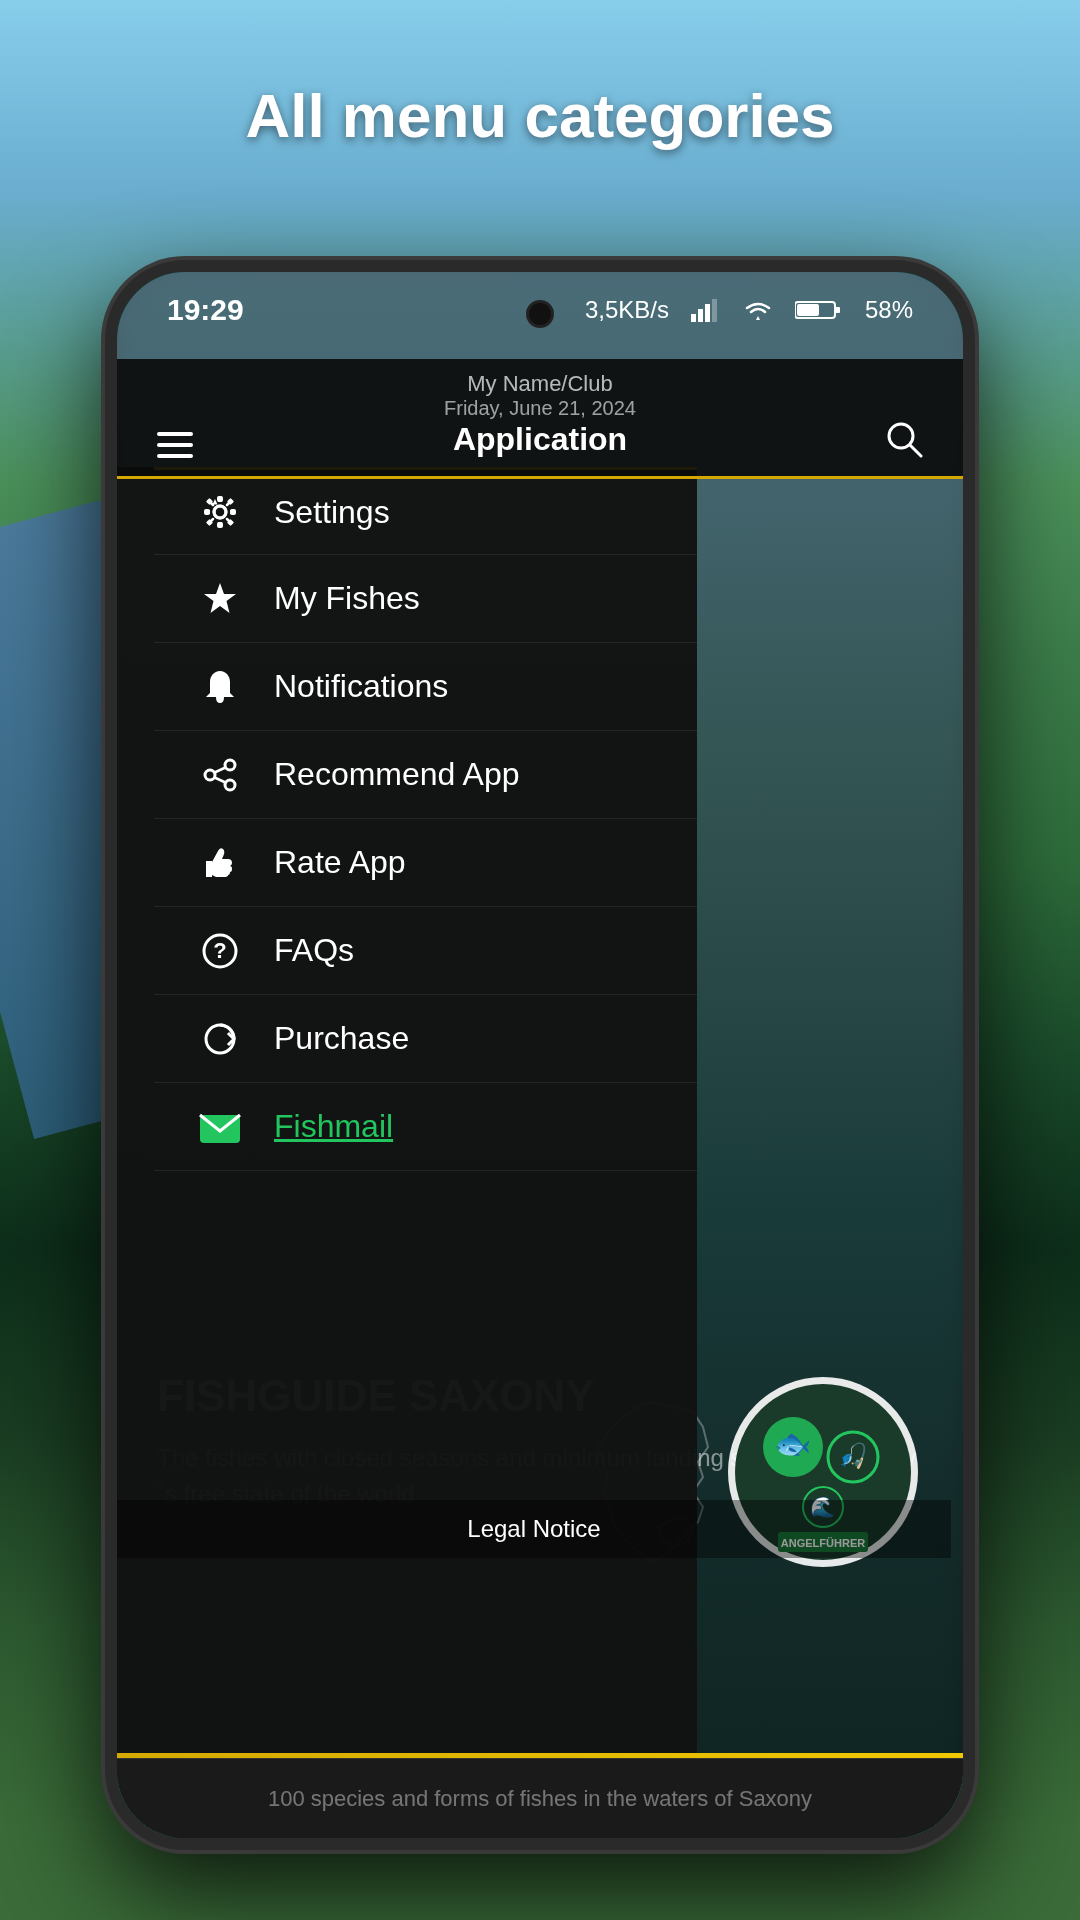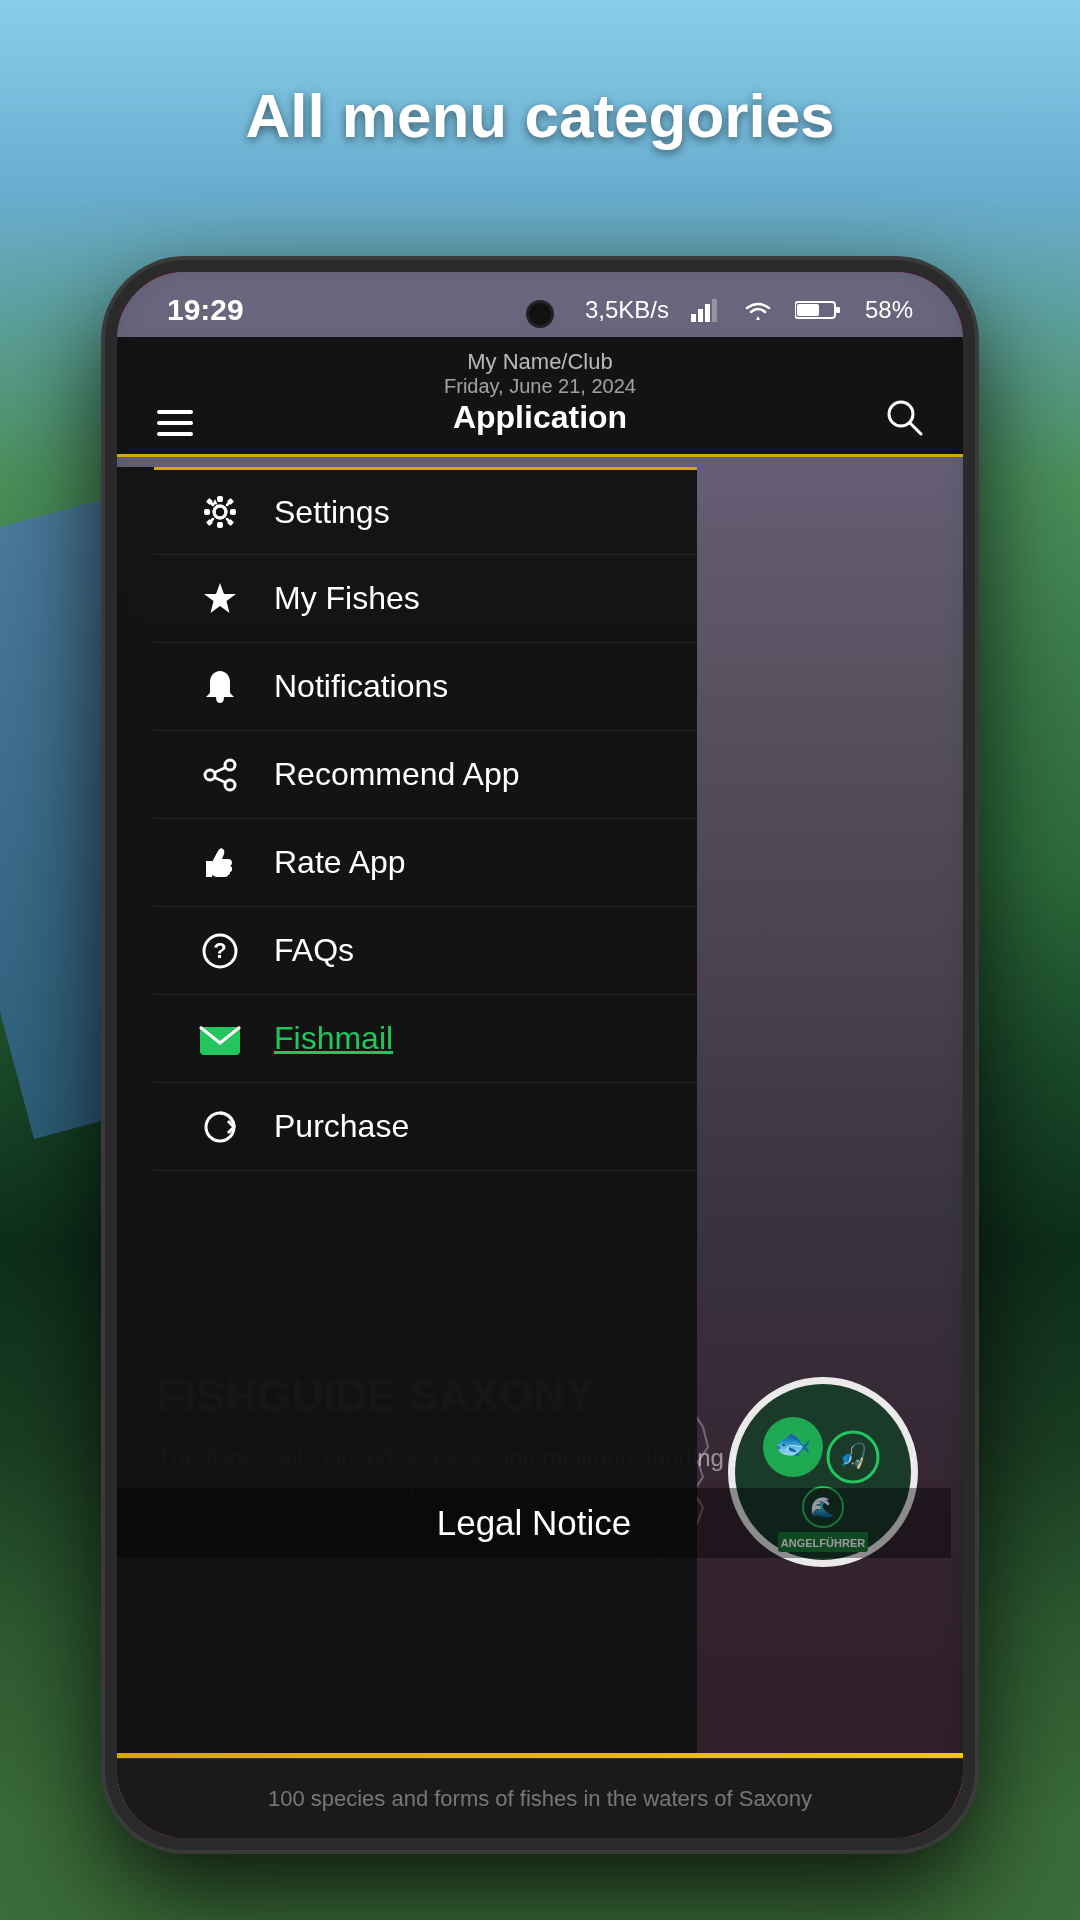--- a/index.html
+++ b/index.html
@@ -56,21 +56,21 @@
       z-index: 5;
     }
 
     
     .phone-frame {
       position: absolute;
       top: 260px;
       left: 105px;
       width: 870px;
       height: 1590px;
-      background: #ec4899;
+      background: #0f766e;
       border-radius: 80px;
       border: 12px solid #2a2a2a;
       box-shadow:
         0 0 0 4px #3a3a3a,
         0 40px 100px rgba(0,0,0,0.8),
         inset 0 0 20px rgba(0,0,0,0.5);
       overflow: hidden;
       z-index: 10;
     }
 
@@ -138,21 +138,21 @@
       display: flex;
       align-items: center;
       gap: 22px;
       color: white;
       font-size: 24px;
     }
 
     
     .app-header {
       position: absolute;
-      top: 65px;
+      top: 87px;
       left: 0; right: 0;
       height: 120px;
       background: rgba(10,10,10,0.9);
       display: flex;
       align-items: center;
       justify-content: space-between;
       padding: 0 40px;
       z-index: 50;
       border-bottom: 3px solid #d4a800;
     }
@@ -285,21 +285,21 @@
       line-height: 1.5;
     }
 
     
     .legal-notice-bar {
       position: absolute;
       bottom: 280px;
       left: 0; right: 12px;
       text-align: center;
       color: white;
-      font-size: 35px;
+      font-size: 24px;
       font-weight: 500;
       background: rgba(0,0,0,0.4);
       padding: 15px;
       z-index: 45;
     }
 
     
     .app-logo {
       position: absolute;
       top: 1100px;
@@ -485,37 +485,37 @@
           <svg width="36" height="36" viewBox="0 0 36 36">
             <circle cx="18" cy="18" r="16" fill="none" stroke="white" stroke-width="3"></circle>
             <text x="18" y="25" text-anchor="middle" fill="white" font-size="22" font-weight="bold" font-family="Arial">?</text>
           </svg>
         </div>
         <span class="menu-label">FAQs</span>
       </div>
 
       <div class="menu-item">
         <div class="menu-icon">
+          <svg width="36" height="36" viewBox="0 0 36 36">
+            <circle cx="18" cy="18" r="14" fill="none" stroke="white" stroke-width="3"></circle>
+            <path d="M18 4 A14 14 0 0 1 32 18" fill="none" stroke="white" stroke-width="3"></path>
+            <polyline points="26,12 32,18 26,24" fill="none" stroke="white" stroke-width="3" stroke-linejoin="round"></polyline>
+          </svg>
+        </div>
+        <span class="menu-label">Purchase</span>
+      </div>
+
+      <div class="menu-item">
+        <div class="menu-icon">
           <svg width="44" height="36" viewBox="0 0 44 36">
             <rect x="2" y="6" width="40" height="28" rx="4" fill="#22c55e"></rect>
             <polyline points="2,6 22,22 42,6" fill="none" stroke="white" stroke-width="3"></polyline>
           </svg>
         </div>
         <span class="menu-label-green" style="color:#22c55e; text-decoration: underline;">Fishmail</span>
-      </div>
-
-      <div class="menu-item">
-        <div class="menu-icon">
-          <svg width="36" height="36" viewBox="0 0 36 36">
-            <circle cx="18" cy="18" r="14" fill="none" stroke="white" stroke-width="3"></circle>
-            <path d="M18 4 A14 14 0 0 1 32 18" fill="none" stroke="white" stroke-width="3"></path>
-            <polyline points="26,12 32,18 26,24" fill="none" stroke="white" stroke-width="3" stroke-linejoin="round"></polyline>
-          </svg>
-        </div>
-        <span class="menu-label">Purchase</span>
       </div>
 
     </div>
 
     <div class="phone-bottom-content">
       <div class="fish-guide-title">FISHGUIDE SAXONY</div>
       <div class="fish-guide-desc">The fishes with closed seasons and minimum landing sizes in Germany´s free state of the world</div>
     </div>
 
     <div class="app-logo">

